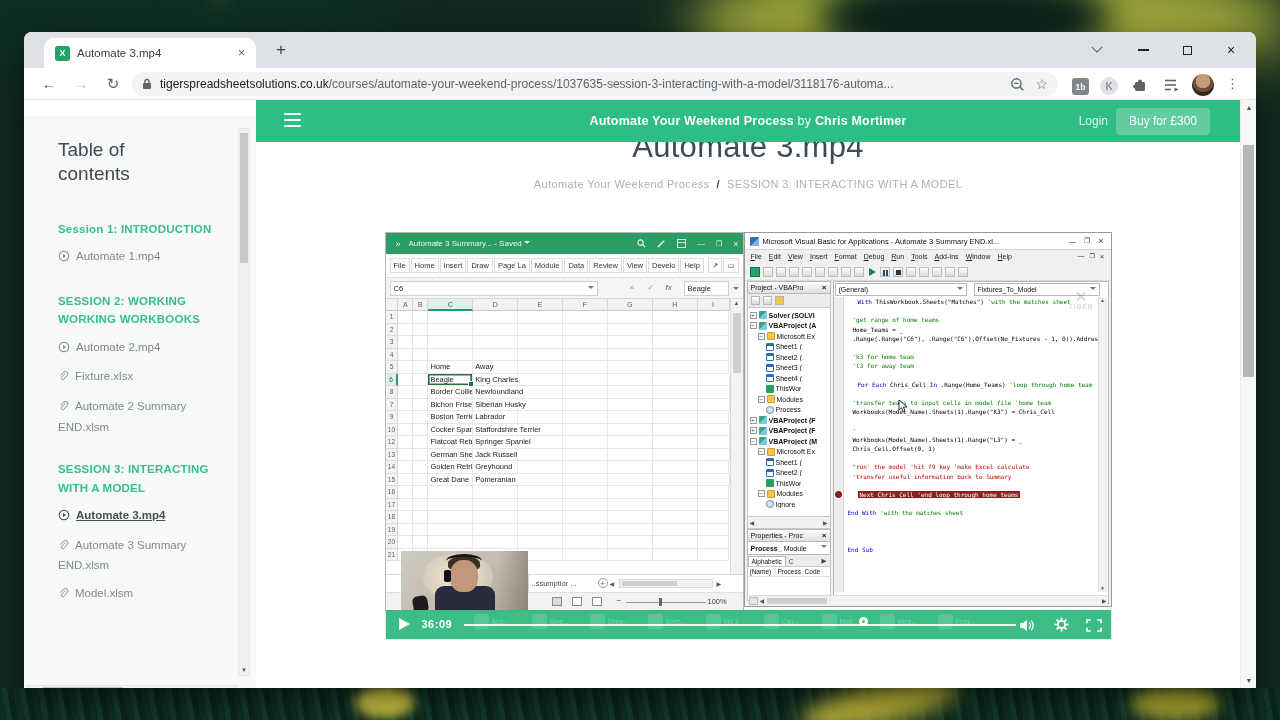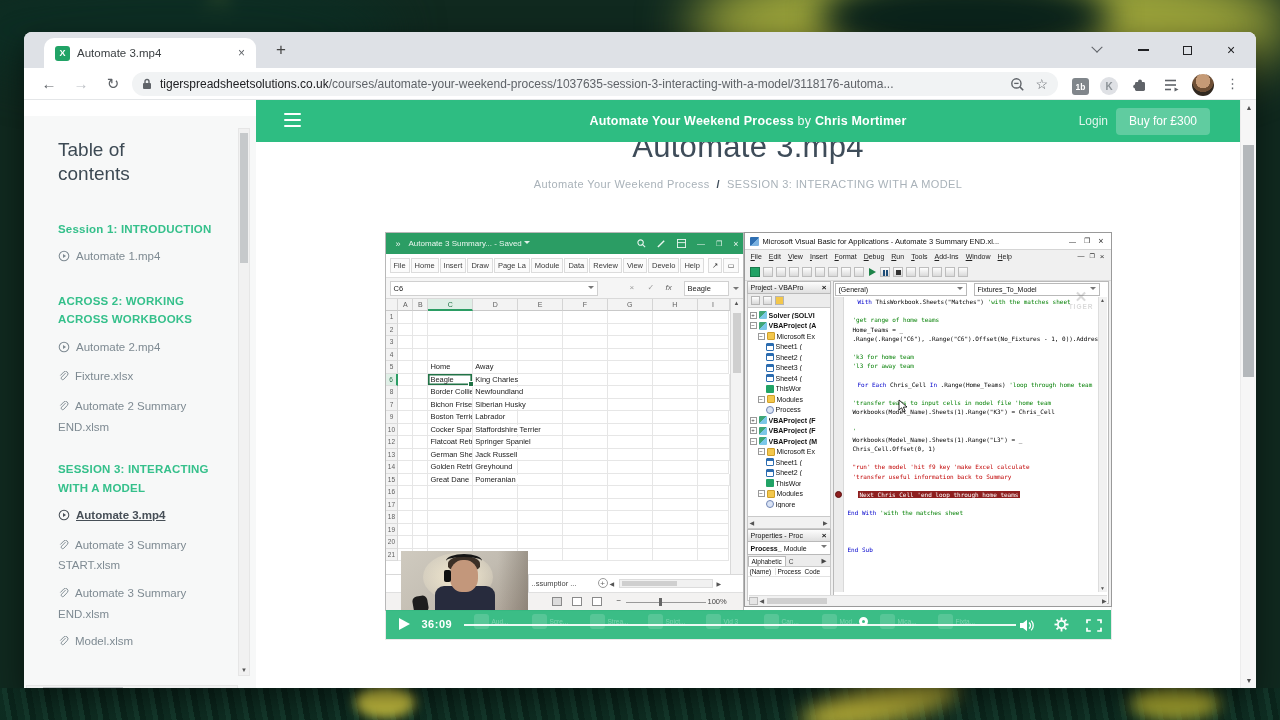--- a/index.html
+++ b/index.html
@@ -312,39 +312,36 @@
     <div class="contentrow">
 
       <aside class="sidebar">
         <div class="toc-title">Table of contents</div>
         <div class="toc" id="toc">
             <div class="toc-h">Session 1: INTRODUCTION</div>
             <div class="toc-i"><span class="ic"><svg width="12" height="12" viewBox="0 0 14 14">
                   <circle cx="7" cy="7" r="5.6" fill="none" stroke="currentColor" stroke-width="1.2"></circle>
                   <path d="M5.8 4.6l3.6 2.4-3.6 2.4z" fill="currentColor"></path>
                 </svg></span><span class="lb">Automate 1.mp4</span></div>
-            <div class="toc-h">ACROSS 2: WORKING ACROSS WORKBOOKS</div>
+            <div class="toc-h">SESSION 2: WORKING WORKING WORKBOOKS</div>
             <div class="toc-i"><span class="ic"><svg width="12" height="12" viewBox="0 0 14 14">
                   <circle cx="7" cy="7" r="5.6" fill="none" stroke="currentColor" stroke-width="1.2"></circle>
                   <path d="M5.8 4.6l3.6 2.4-3.6 2.4z" fill="currentColor"></path>
                 </svg></span><span class="lb">Automate 2.mp4</span></div>
             <div class="toc-i"><span class="ic"><svg width="11" height="11" viewBox="0 0 16 16">
                   <path d="M11 3 L5.2 9 a2.2 2.2 0 0 0 3.1 3.1 L13.4 6.6 a3.6 3.6 0 0 0 -5.1 -5.1 L3.4 6.6" fill="none" stroke="currentColor" stroke-width="1.4"></path>
                 </svg></span><span class="lb">Fixture.xlsx</span></div>
             <div class="toc-i"><span class="ic"><svg width="11" height="11" viewBox="0 0 16 16">
                   <path d="M11 3 L5.2 9 a2.2 2.2 0 0 0 3.1 3.1 L13.4 6.6 a3.6 3.6 0 0 0 -5.1 -5.1 L3.4 6.6" fill="none" stroke="currentColor" stroke-width="1.4"></path>
                 </svg></span><span class="lb">Automate 2 Summary END.xlsm</span></div>
             <div class="toc-h">SESSION 3: INTERACTING WITH A MODEL</div>
             <div class="toc-i active"><span class="ic"><svg width="12" height="12" viewBox="0 0 14 14">
                   <circle cx="7" cy="7" r="5.6" fill="none" stroke="currentColor" stroke-width="1.2"></circle>
                   <path d="M5.8 4.6l3.6 2.4-3.6 2.4z" fill="currentColor"></path>
                 </svg></span><span class="lb">Automate 3.mp4</span></div>
-            <div class="toc-i"><span class="ic"><svg width="11" height="11" viewBox="0 0 16 16">
-                  <path d="M11 3 L5.2 9 a2.2 2.2 0 0 0 3.1 3.1 L13.4 6.6 a3.6 3.6 0 0 0 -5.1 -5.1 L3.4 6.6" fill="none" stroke="currentColor" stroke-width="1.4"></path>
-                </svg></span><span class="lb">Automate 3 Summary START.xlsm</span></div>
             <div class="toc-i"><span class="ic"><svg width="11" height="11" viewBox="0 0 16 16">
                   <path d="M11 3 L5.2 9 a2.2 2.2 0 0 0 3.1 3.1 L13.4 6.6 a3.6 3.6 0 0 0 -5.1 -5.1 L3.4 6.6" fill="none" stroke="currentColor" stroke-width="1.4"></path>
                 </svg></span><span class="lb">Automate 3 Summary END.xlsm</span></div>
             <div class="toc-i"><span class="ic"><svg width="11" height="11" viewBox="0 0 16 16">
                   <path d="M11 3 L5.2 9 a2.2 2.2 0 0 0 3.1 3.1 L13.4 6.6 a3.6 3.6 0 0 0 -5.1 -5.1 L3.4 6.6" fill="none" stroke="currentColor" stroke-width="1.4"></path>
                 </svg></span><span class="lb">Model.xlsm</span></div>
           </div>
         <div class="sb-vscroll">
           <div class="sb-vthumb"></div>
           <div class="sb-varr">▼</div>

